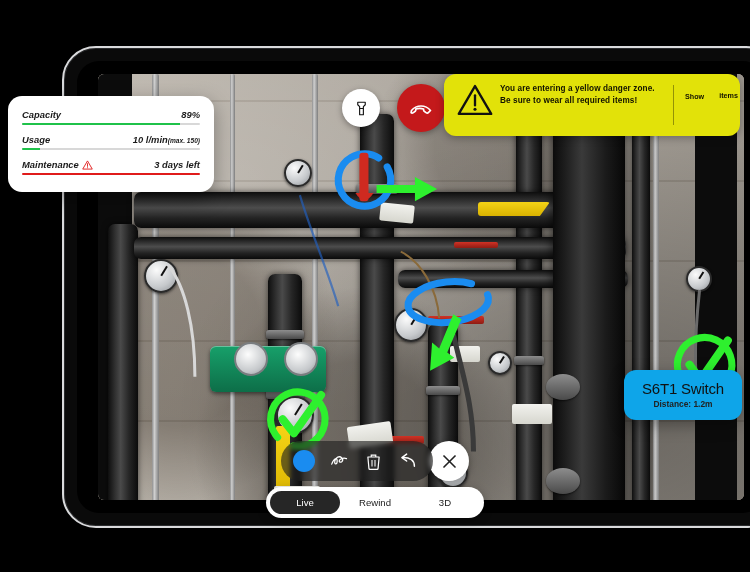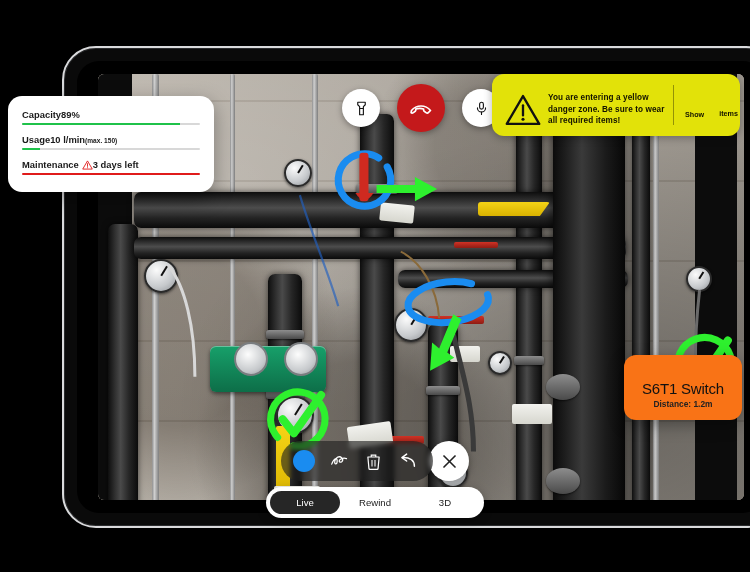--- a/index.html
+++ b/index.html
@@ -127,24 +127,24 @@
   }
   .cc-btn{
     width:38px; height:38px; border-radius:50%;
     display:flex; align-items:center; justify-content:center;
     background:#fff; box-shadow:0 2px 6px rgba(0,0,0,.35);
   }
   .cc-btn.end{ width:48px; height:48px; background:#c4191b; }
 
   .warn-banner{
     position:absolute; right:-30px; top:10px;
-    width:248px; min-height:62px;
+    width:296px; min-height:62px;
     background:#e2e209;
     border-radius:12px;
-    display:flex; align-items:flex-end;
+    display:flex; align-items:flex-start;
     padding:9px 10px 9px 12px;
     box-shadow:0 2px 8px rgba(0,0,0,.3);
   }
   .warn-text{
     flex:1; font-size:8.2px; line-height:1.42; color:#121200;
     font-weight:600; letter-spacing:.1px; padding-left:6px;
   }
   .warn-div{ width:1px; align-self:stretch; background:rgba(0,0,0,.35); margin:2px 8px; }
   .show-items{
     width:48px; display:flex; flex-direction:row; align-items:center; gap:3px;
@@ -157,32 +157,32 @@
     padding:13px 14px 12px 14px;
     box-shadow:0 6px 20px rgba(0,0,0,.35);
   }
   .info-card h1{
     font-size:18px; font-weight:400; color:#111; letter-spacing:-.2px;
     margin-bottom:9px;
   }
   .metric{ margin-bottom:9px; }
   .metric:last-child{ margin-bottom:5px; }
   .metric-row{
-    display:flex; align-items:baseline;
-    font-size:9.4px; color:#1a1a1a; font-weight:600; margin-bottom:3px;
+    display:flex; justify-content:space-between; align-items:baseline;
+    font-size:9.4px; color:#1a1a1a; font-weight:600; margin-bottom:3px;font-style:italic;
   }
   .metric-row .lbl{ display:flex; align-items:center; gap:3px; }
   .metric-row .val .sub{ font-size:6.6px; font-weight:600; }
   .bar{ height:2px; width:100%; background:#d8d8d8; border-radius:2px; overflow:hidden; }
   .bar > i{ display:block; height:100%; }
 
   .poi-card{
     position:absolute; right:-58px; bottom:84px;
-    background:#f97316; border-radius:12px;
-    padding:25px 18px 11px;
+    background:#0ea5e9; border-radius:12px;
+    padding:10px 18px 11px;
     text-align:center;
     box-shadow:0 5px 16px rgba(0,0,0,.34);
   }
   .poi-card .t{ font-size:15px; color:#111; font-weight:400; letter-spacing:-.2px; }
   .poi-card .d{ font-size:8.4px; color:#222; font-weight:600; margin-top:2px; }
 
   .draw-toolbar{
     position:absolute; left:50%; bottom:46px; transform:translateX(-50%);
     display:flex; align-items:center;
   }

